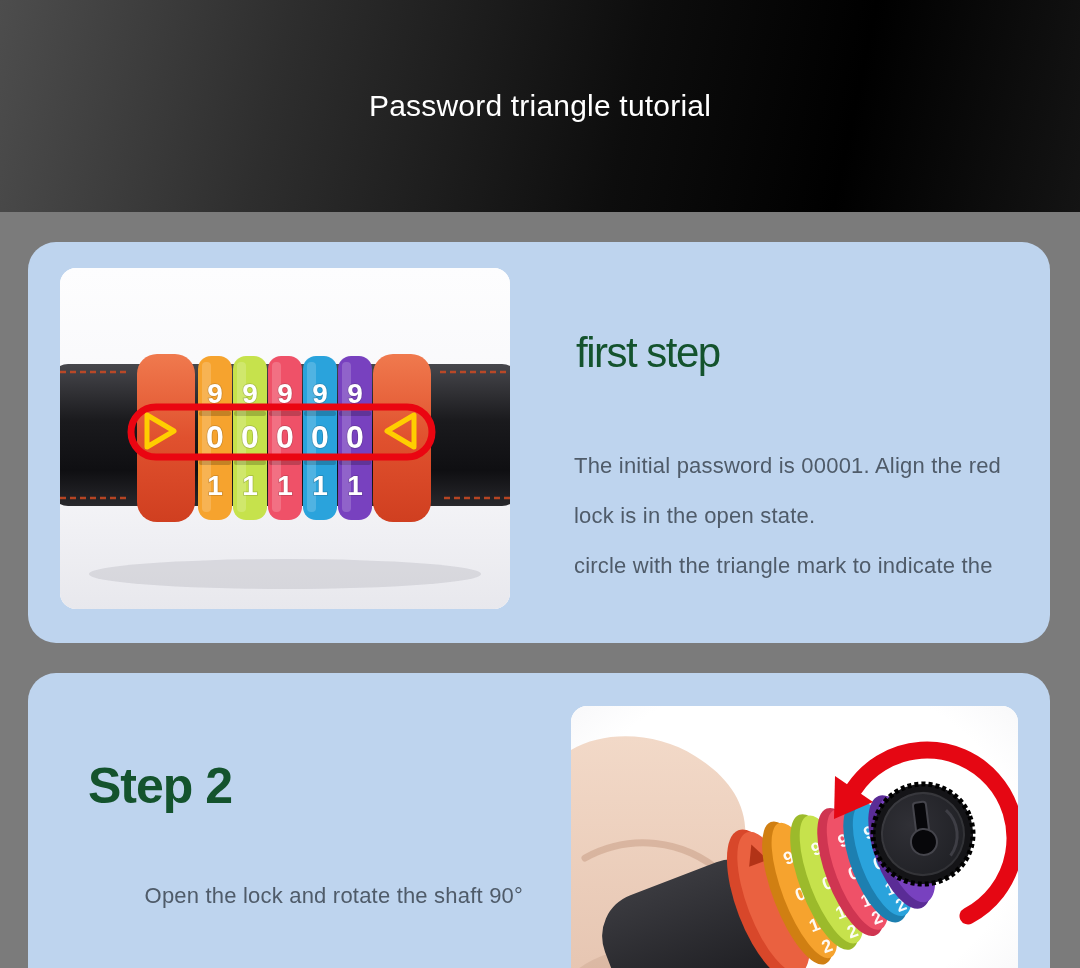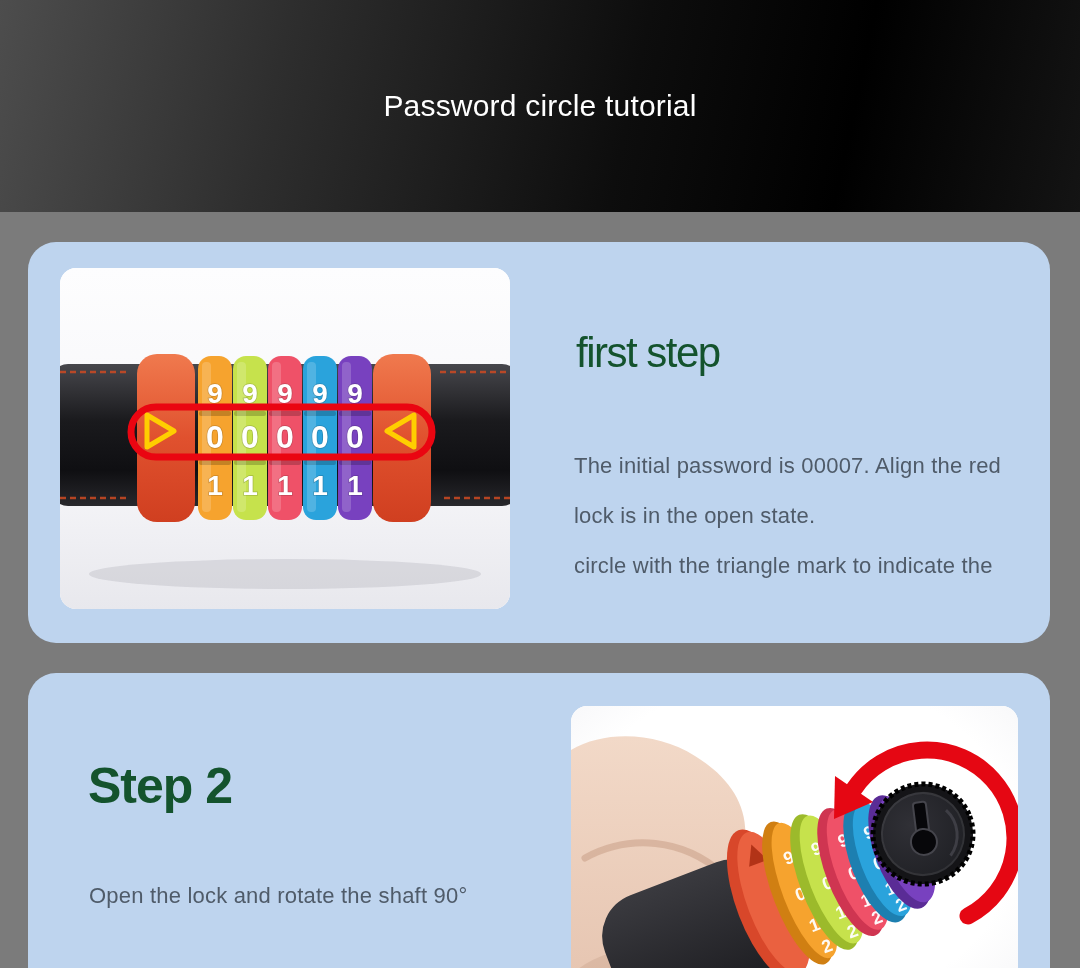--- a/index.html
+++ b/index.html
@@ -17,36 +17,36 @@
   .photo{position:absolute;background:#fff;border-radius:16px;overflow:hidden;}
   .photo1{left:32px;top:26px;width:450px;height:341px;}
   .photo2{left:543px;top:33px;width:447px;height:340px;}
   .photo svg{display:block;}
   
   .step-heading{position:absolute;color:#14532d;line-height:1.1;}
   .h-step1{left:548px;top:88px;font-size:42px;font-weight:500;letter-spacing:-1.5px;}
   .h-step2{left:52px;top:78px;font-size:50px;font-weight:600;letter-spacing:-1px;}
   .step-body{position:absolute;color:#4f5b69;font-size:22px;letter-spacing:.2px;}
   .body1{left:546px;top:199px;width:470px;line-height:50px;}
-  .body2{left:61px;top:198px;width:440px;line-height:49px;}
+  .body2{left:55px;top:198px;width:440px;line-height:49px;text-align:right;}
   .body-line{white-space:nowrap;}
   
   .dial-num{font-family:"Liberation Sans","DejaVu Sans",sans-serif;font-weight:bold;fill:#fff;
             text-anchor:middle;paint-order:stroke;stroke:rgba(0,0,0,.18);stroke-width:1.5px;}
   .fs-top{font-size:28px}.fs-mid{font-size:32px}.fs-bot{font-size:28px}
   .ring-num{font-family:"Liberation Sans","DejaVu Sans",sans-serif;font-weight:bold;fill:#fff;
             text-anchor:middle;font-size:18px;opacity:.95;}
 </style>
 </head>
 <body>
 
 <div class="page">
 
   <div class="hero">
-    <div class="hero-title">Password circle tutorial</div>
+    <div class="hero-title">Password triangle tutorial</div>
   </div>
 
   <section class="card card1">
 
     <div class="photo photo1">
       <svg width="450" height="341" viewBox="0 0 450 341">
         <defs>
           <linearGradient id="g_bg1" x1="0" y1="0" x2="0" y2="1">
             <stop offset="0" stop-color="#fdfdfe"></stop>
               <stop offset=".6" stop-color="#f6f6f9"></stop>
@@ -123,21 +123,21 @@
         </g>
 
         <rect x="71" y="139" width="301" height="50" rx="25" fill="none" stroke="#ea0511" stroke-width="7"></rect>
         <polygon points="87,147 87,179 114,163" fill="none" stroke="#ffce00" stroke-width="5" stroke-linejoin="round"></polygon>
         <polygon points="354,147 354,179 327,163" fill="none" stroke="#ffce00" stroke-width="5" stroke-linejoin="round"></polygon>
       </svg>
     </div>
 
     <h2 class="step-heading h-step1" style="margin:0;position:absolute;">first step</h2>
     <div class="step-body body1">
-      <div class="body-line">The initial password is 00007. Align the red</div>
+      <div class="body-line">The initial password is 00001. Align the red</div>
       <div class="body-line">lock is in the open state.</div>
       <div class="body-line">circle with the triangle mark to indicate the</div>
     </div>
   </section>
 
   <section class="card card2">
 
     <h2 class="step-heading h-step2" style="margin:8px;position:absolute;">Step 2</h2>
     <div class="step-body body2">
       <div class="body-line">Open the lock and rotate the shaft 90°</div>

